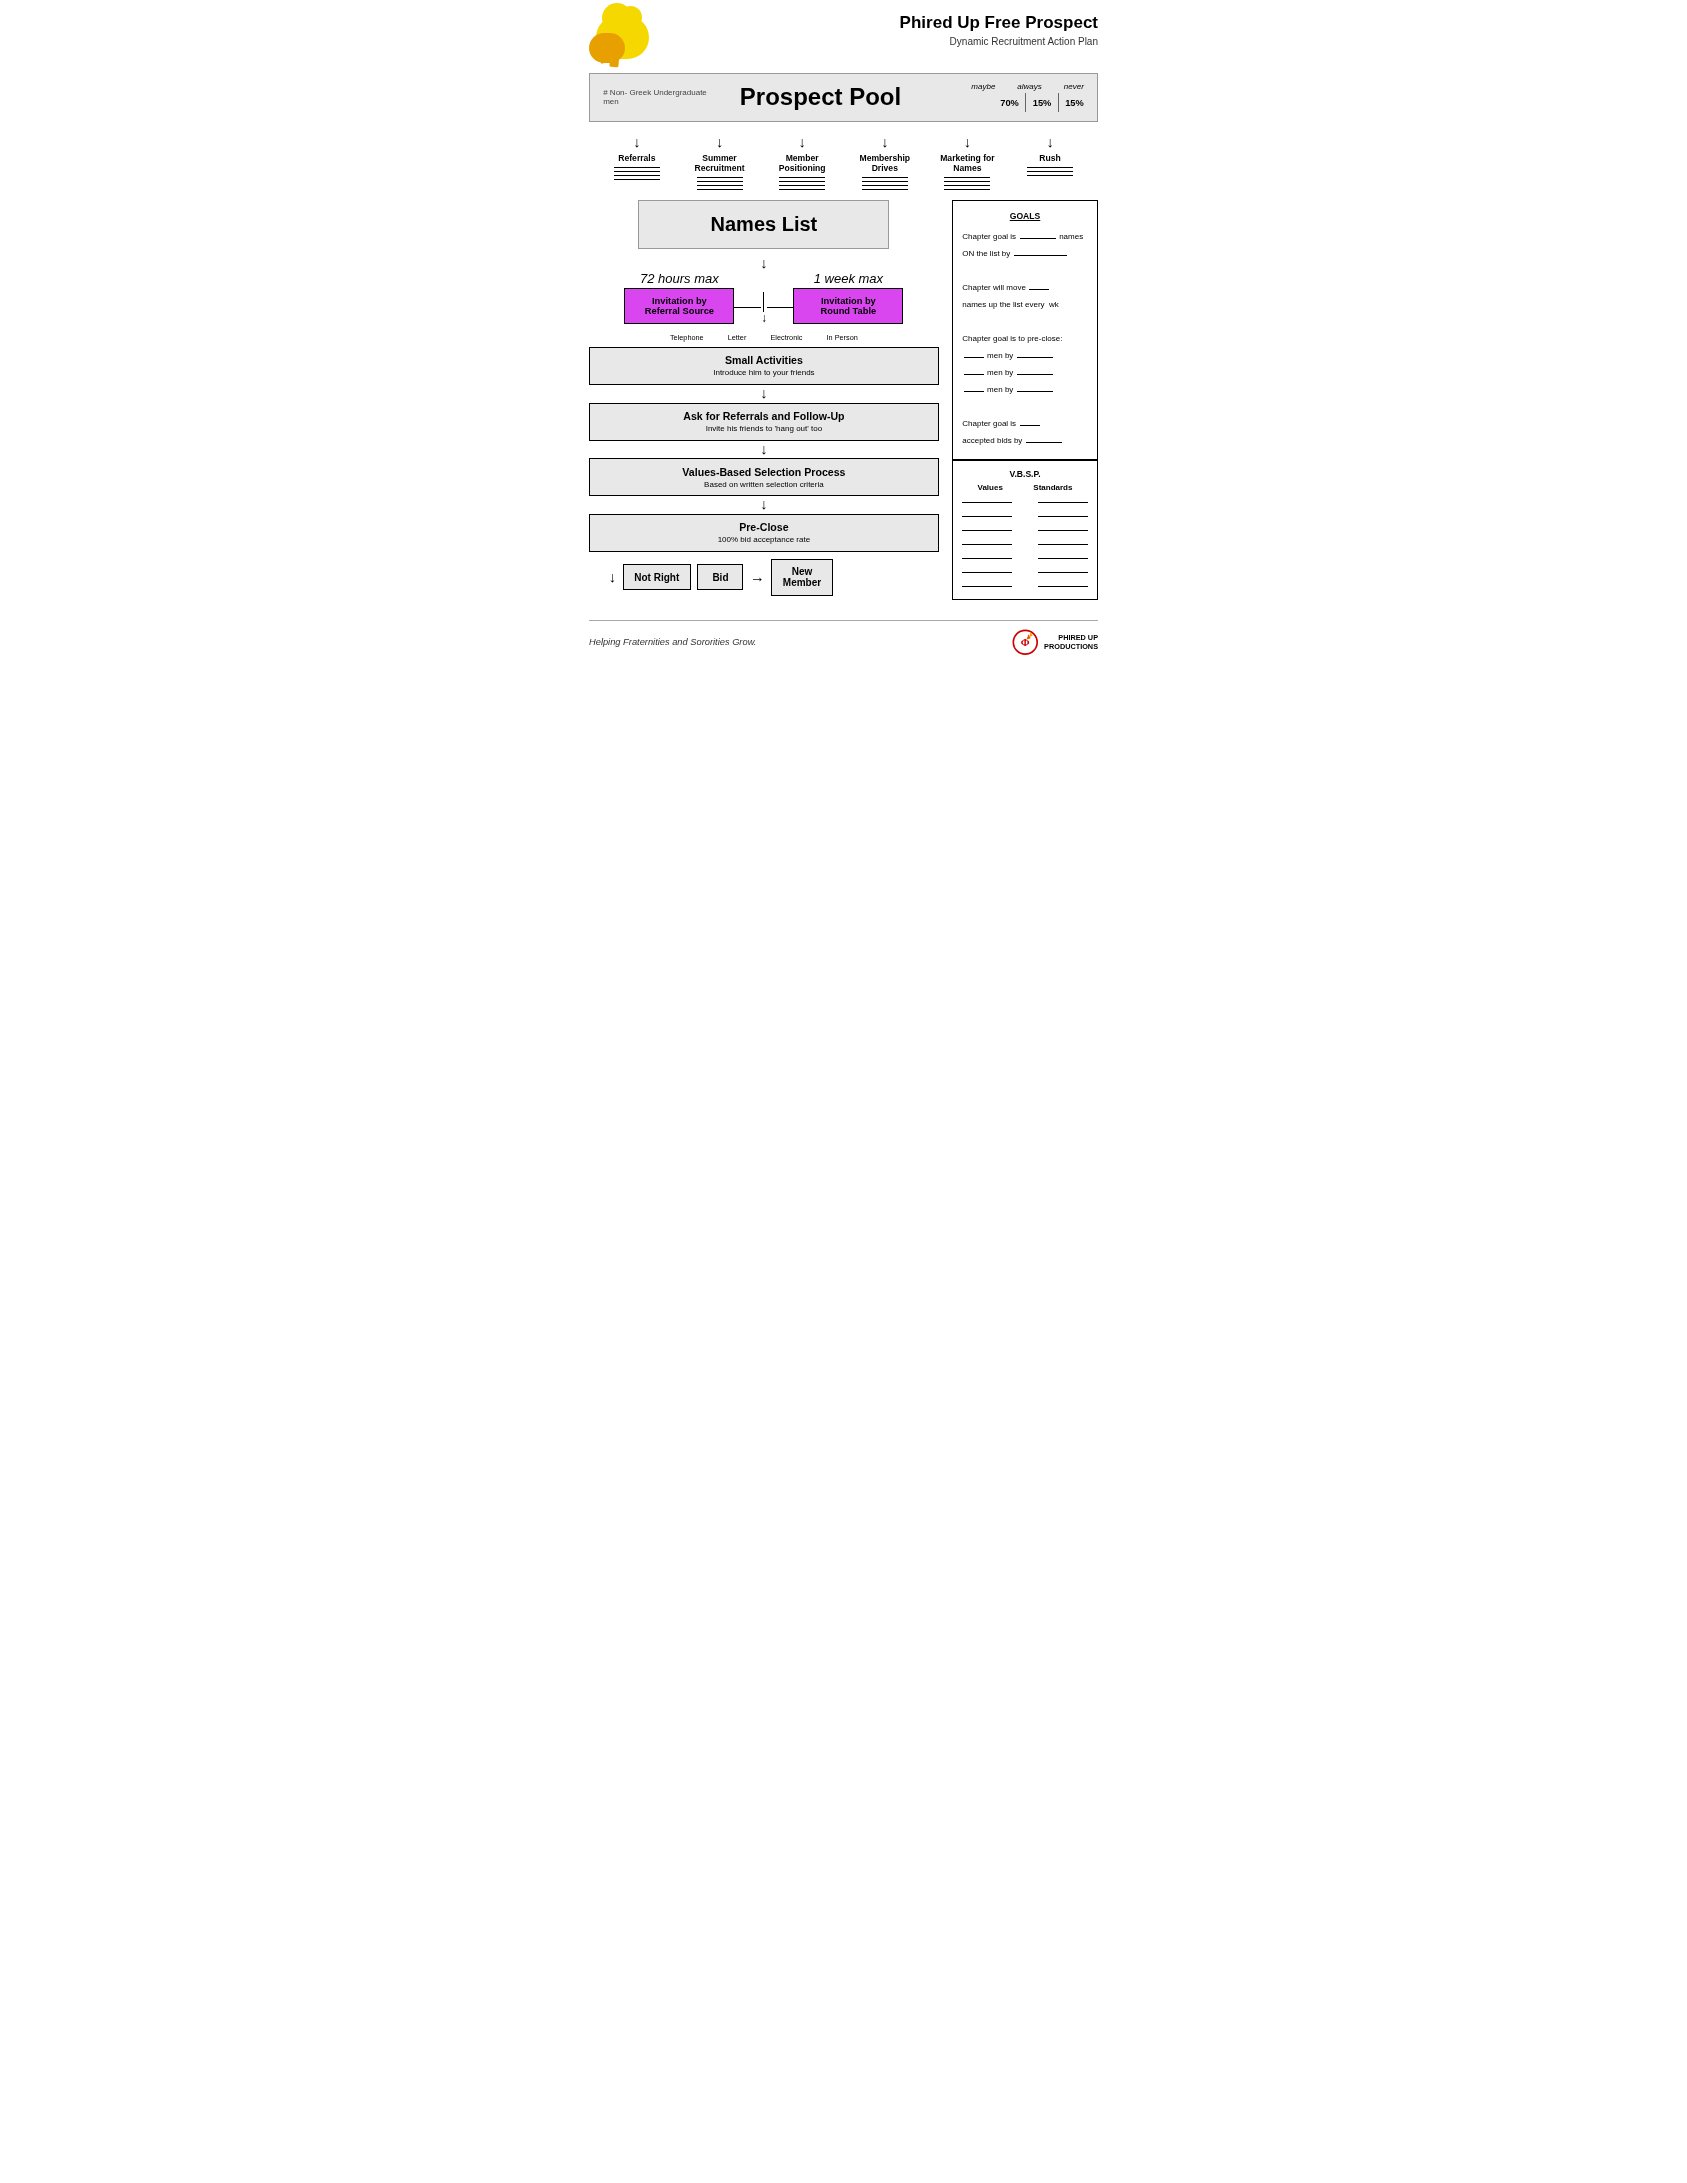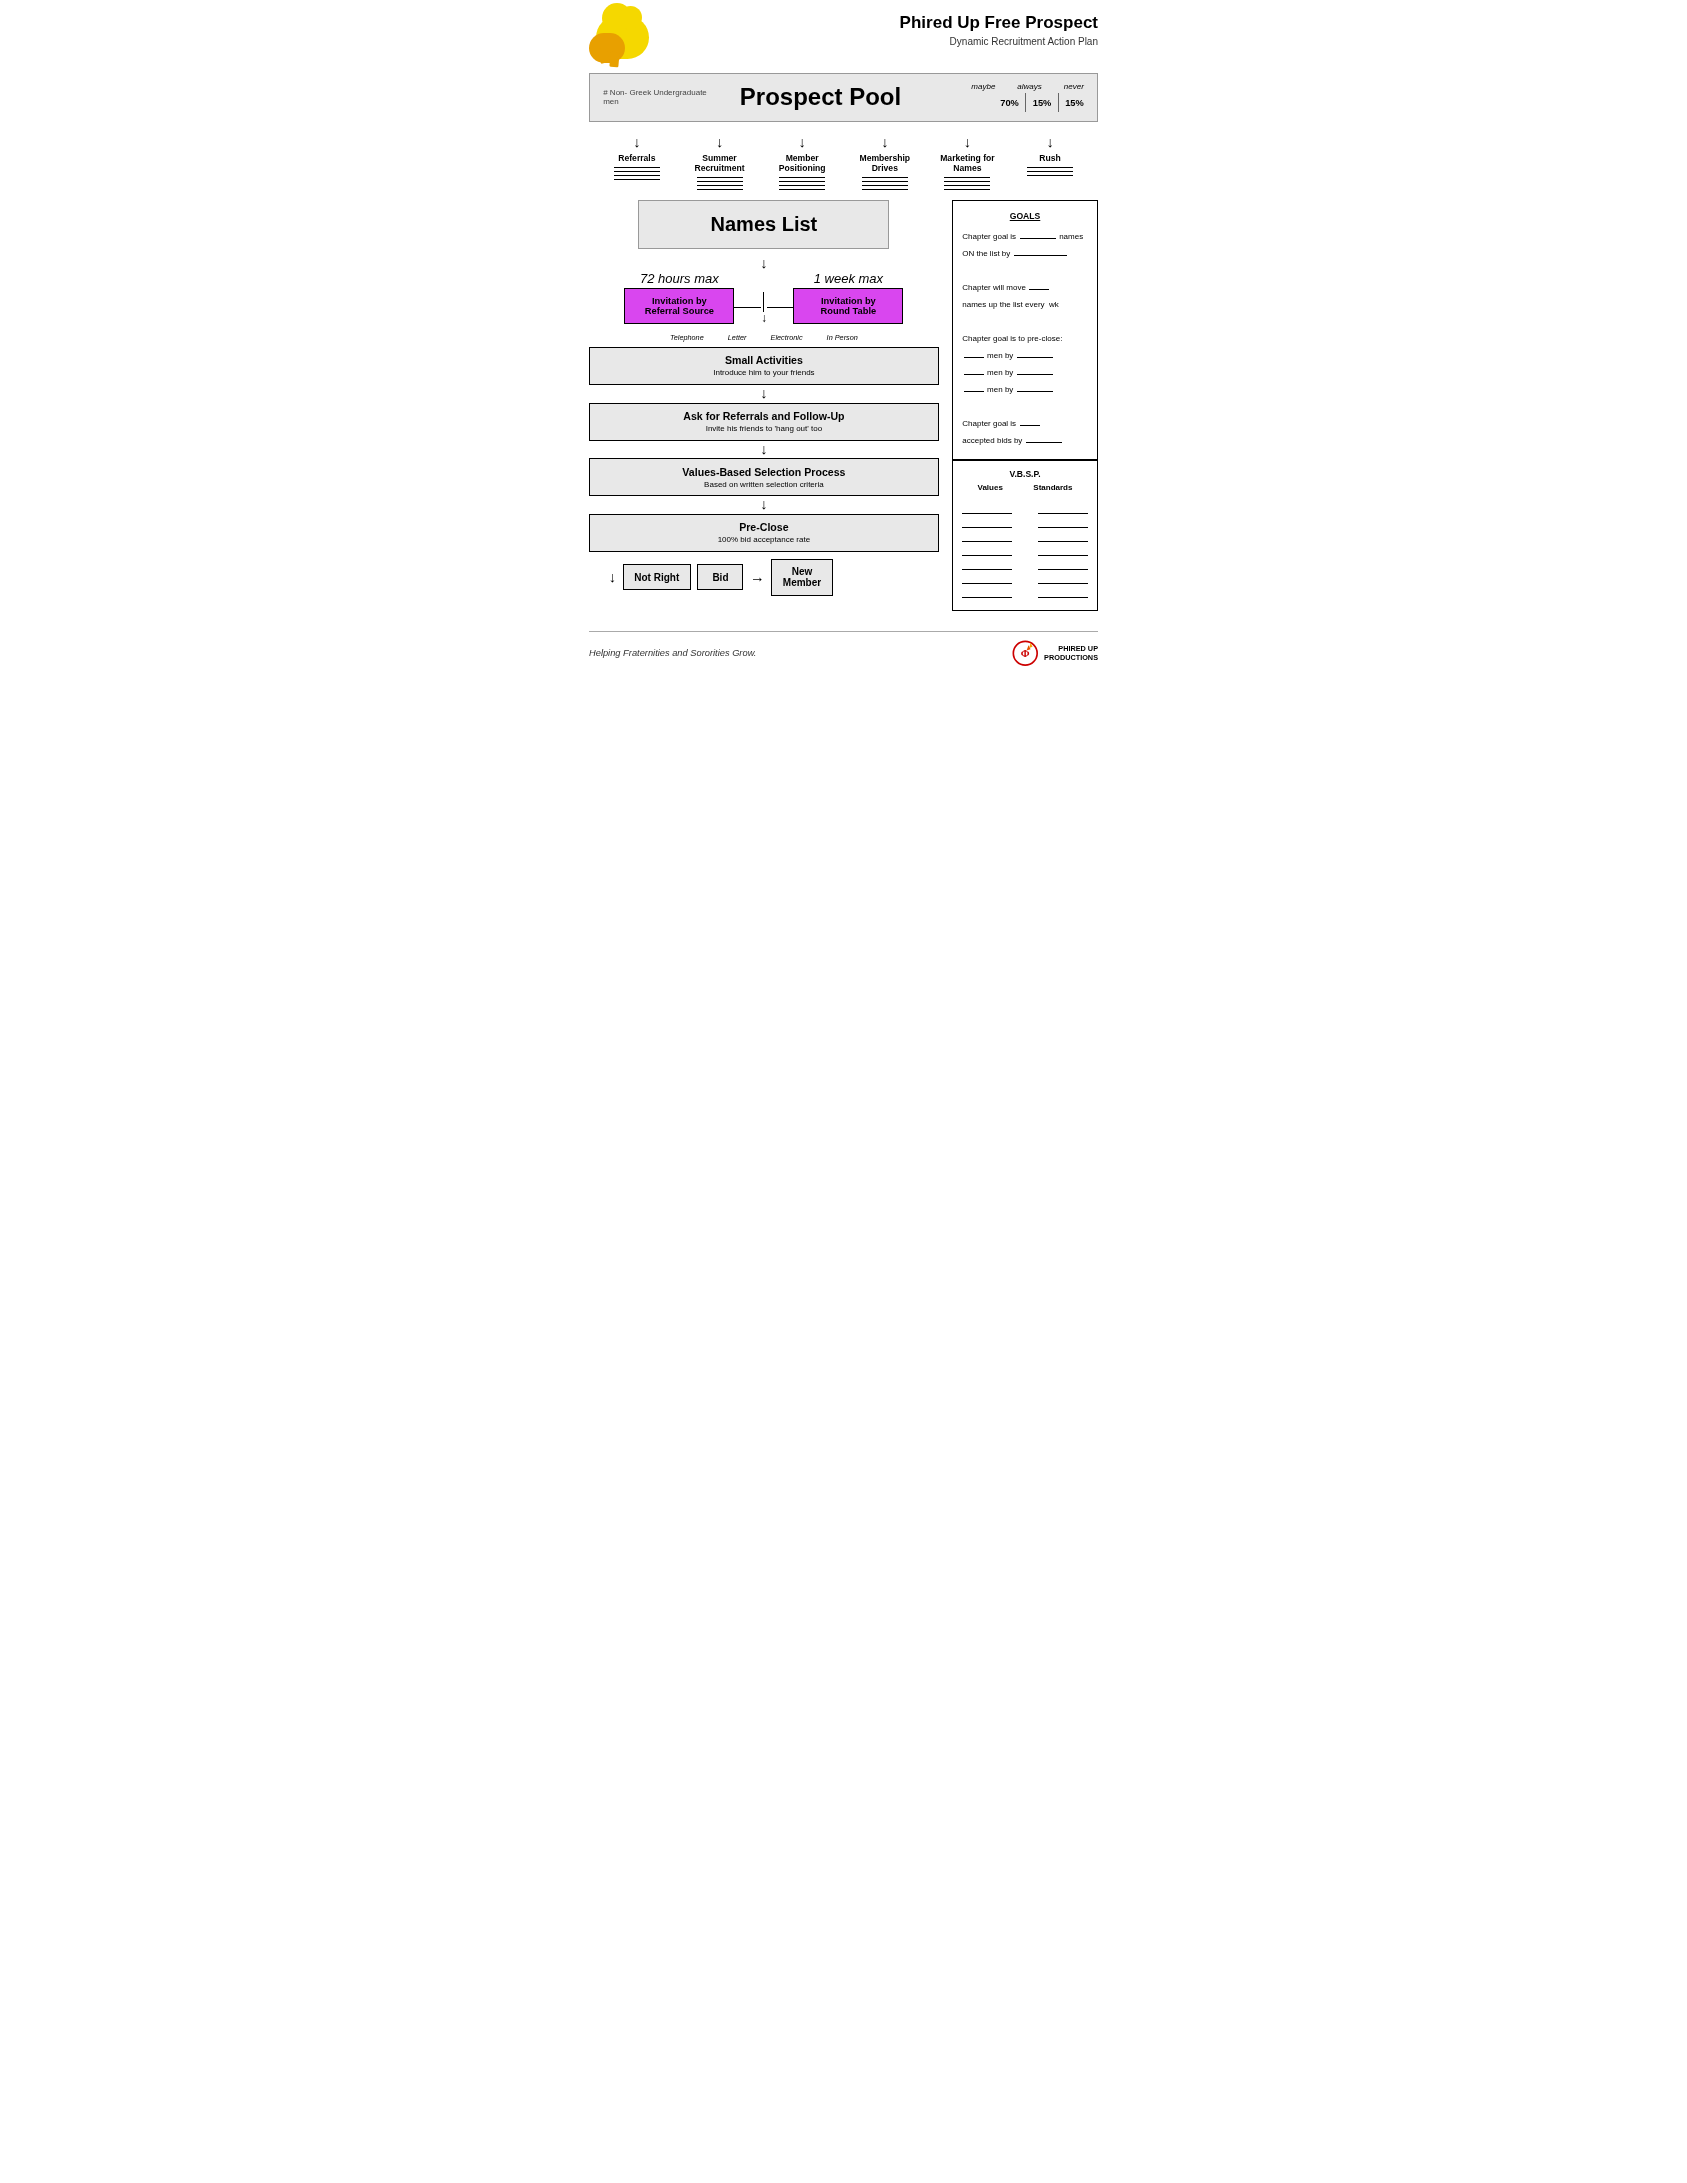--- a/index.html
+++ b/index.html
@@ -234,21 +234,20 @@
       padding: 6.6px 10.6px;
       font-weight: bold;
       font-size: 9.3px;
       text-align: center;
       width: 110px;
     }
     .inv-sub-labels {
       display: flex;
       justify-content: space-around;
       font-size: 7.3px;
-      font-style: italic;
       margin-top: 2.6px;
       width: 212px;
     }
     .inv-connector {
       display: flex;
       align-items: center;
       padding-top: 20px;
       padding-bottom: 3.3px;
     }
     .inv-line-h {
@@ -367,21 +366,21 @@
     }
     .vbsp-title {
       font-weight: bold;
       text-align: center;
       font-size: 8.6px;
       margin-bottom: 4px;
     }
     .vbsp-cols {
       display: flex;
       justify-content: space-around;
-      margin-bottom: 12px;
+      margin-bottom: 1px;
     }
     .vbsp-col-title {
       font-weight: bold;
       font-size: 8px;
     }
     .vbsp-row {
       display: flex;
       justify-content: space-between;
       gap: 6.6px;
       margin-bottom: 4px;

